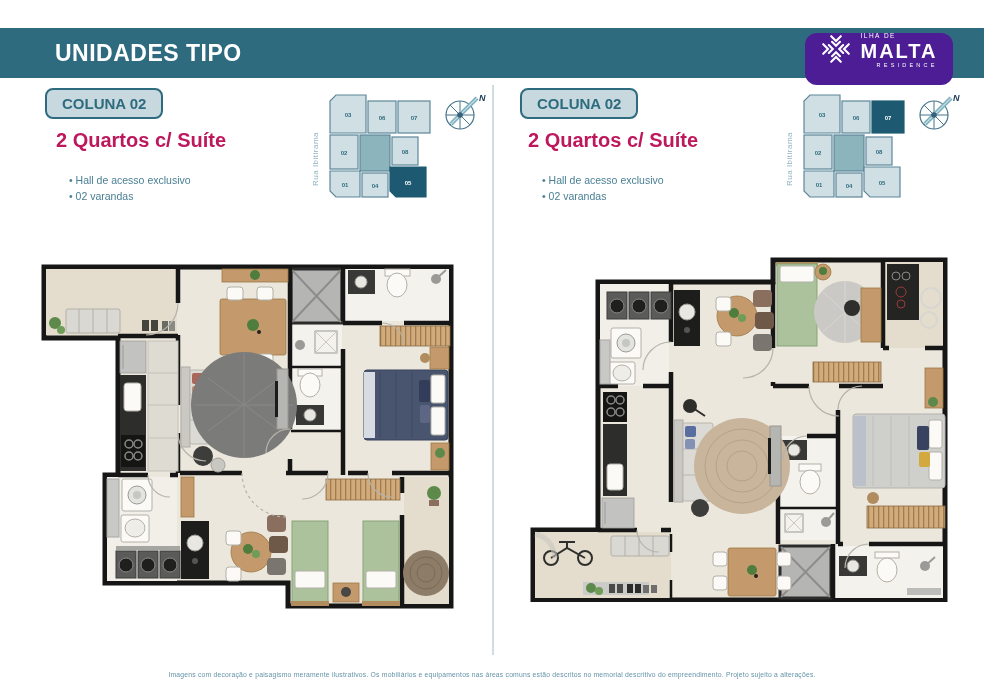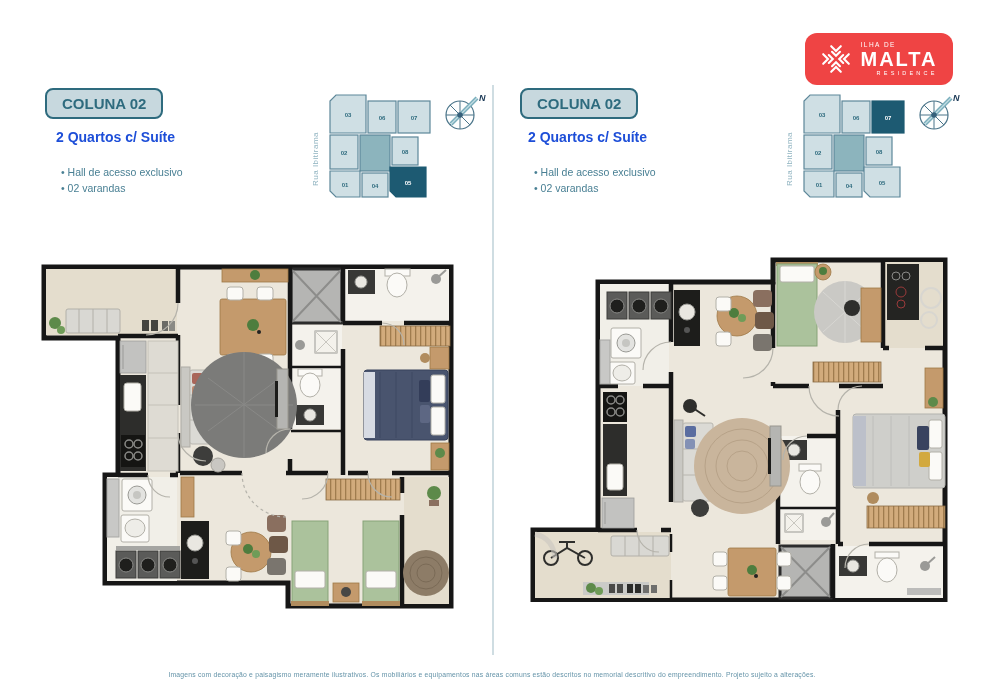--- a/index.html
+++ b/index.html
@@ -2,32 +2,32 @@
 <html><head>
 <meta charset="utf-8">
 <style>
   html,body{margin:0;padding:0;background:#fff;}
   .page{position:relative;width:984px;height:690px;background:#ffffff;overflow:hidden;
         font-family:"Liberation Sans",sans-serif;}
   
   .band{position:absolute;left:0;top:28px;width:984px;height:50px;background:#2e6b7e;}
   .band-title{position:absolute;left:55px;top:0;height:50px;line-height:50px;color:#ffffff;
         font-size:23px;font-weight:bold;letter-spacing:.5px;}
-  .logo{position:absolute;left:805px;top:33px;width:148px;height:52px;background:#ef4444;
-        border-radius:12px;display:flex;align-items:center;justify-content:center;gap:8px;}
+  .logo{position:absolute;left:805px;top:33px;width:148px;height:52px;background:#4c1d95;
+        border-radius:12px;display:flex;justify-content:center;gap:8px;}
   .logo-text{display:flex;flex-direction:column;color:#fff;line-height:1;}
   .logo-top{font-size:6.5px;letter-spacing:1.5px;margin-bottom:1px;}
   .logo-name{font-size:20px;font-weight:bold;letter-spacing:2px;}
   .logo-sub{font-size:5.5px;letter-spacing:3.2px;text-align:right;margin-top:2px;}
   
   .divider{position:absolute;left:492px;top:85px;width:2px;height:570px;background:#cfdde2;}
   .badge{position:absolute;height:27px;padding:0 15px;background:#c7d8de;border:2px solid #2e6b7e;
         border-radius:8px;color:#2e6b7e;font-size:15px;font-weight:bold;line-height:27px;}
-  .col-title{position:absolute;color:#1d4ed8;font-size:14px;font-weight:bold;}
-  .bullets{position:absolute;margin:4px;padding:0;list-style:none;color:#487f93;font-size:10.5px;}
+  .col-title{position:absolute;color:#be185d;font-size:20px;font-weight:bold;}
+  .bullets{position:absolute;margin:12px;padding:0;list-style:none;color:#487f93;font-size:10.5px;}
   .bullets li{line-height:16px;}
   .bullets li::before{content:"• ";color:#487f93;}
   .kp{position:absolute;}
   .plan{position:absolute;}
   .footer{position:absolute;left:0;top:671px;width:984px;text-align:center;color:#6493a8;
         font-size:6.8px;letter-spacing:.2px;}
   
   .wL{stroke:#161616;stroke-width:4.5;fill:none;}
   .wM{stroke:#161616;stroke-width:2.5;fill:none;}
   .fx{fill:#fbfaf7;stroke:#b2b0a8;stroke-width:1;}
@@ -40,20 +40,23 @@
   .kp-hi{fill:#1d5a72;stroke:#1d5a72;stroke-width:1.2;}
   .kp-lab{font-size:6px;font-weight:bold;fill:#2e6b7e;text-anchor:middle;}
   .kp-lab-hi{font-size:6px;font-weight:bold;fill:#ffffff;text-anchor:middle;}
   .street{font-size:8px;fill:#8fb3c0;letter-spacing:.5px;}
 </style>
 </head>
 <body>
 
 <div class="page">
 
+  <div class="band">
+    <div class="band-title">UNIDADES TIPO</div>
+  </div>
 
   <div class="logo">
     <svg width="32" height="32" viewBox="-20 -20 40 40">
       <g stroke="#ffffff" stroke-width="2.6" fill="none" stroke-linecap="round">
         <g>
             <path d="M-6,-16 L0,-10 L6,-16"></path>
             <path d="M-5,-9 L0,-4 L5,-9"></path>
           </g>
         <g transform="rotate(90)">
             <path d="M-6,-16 L0,-10 L6,-16"></path>

